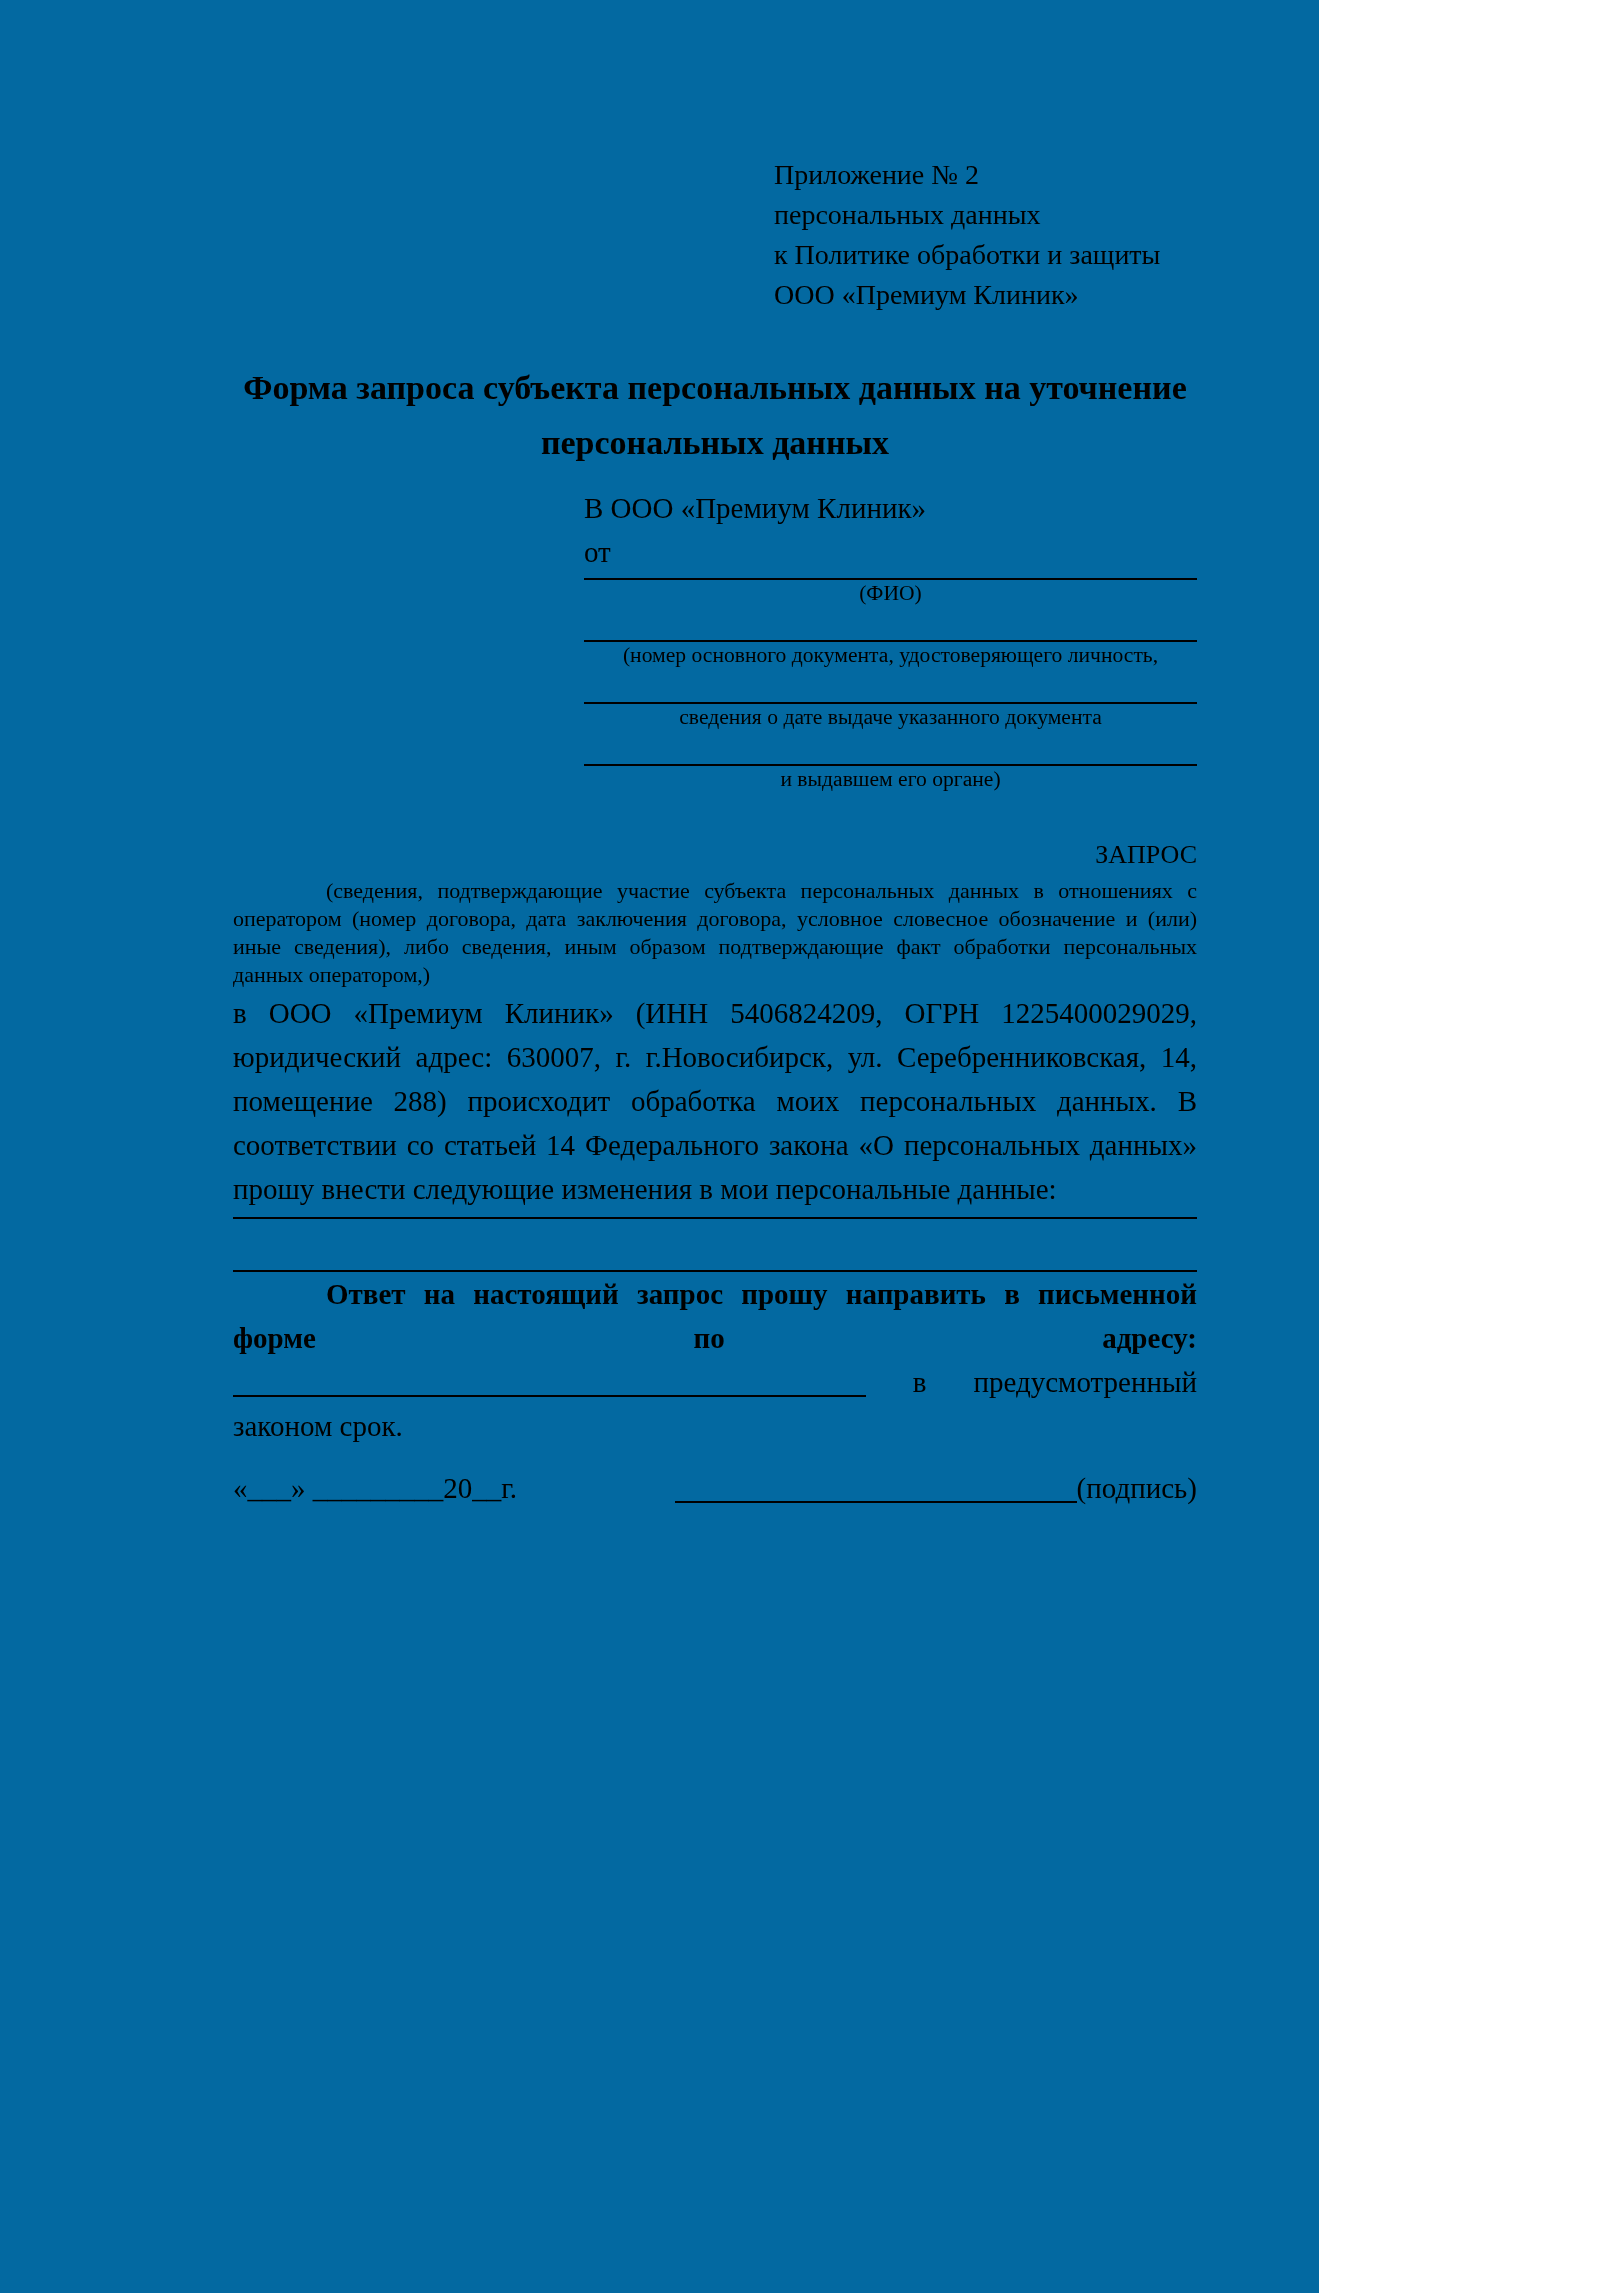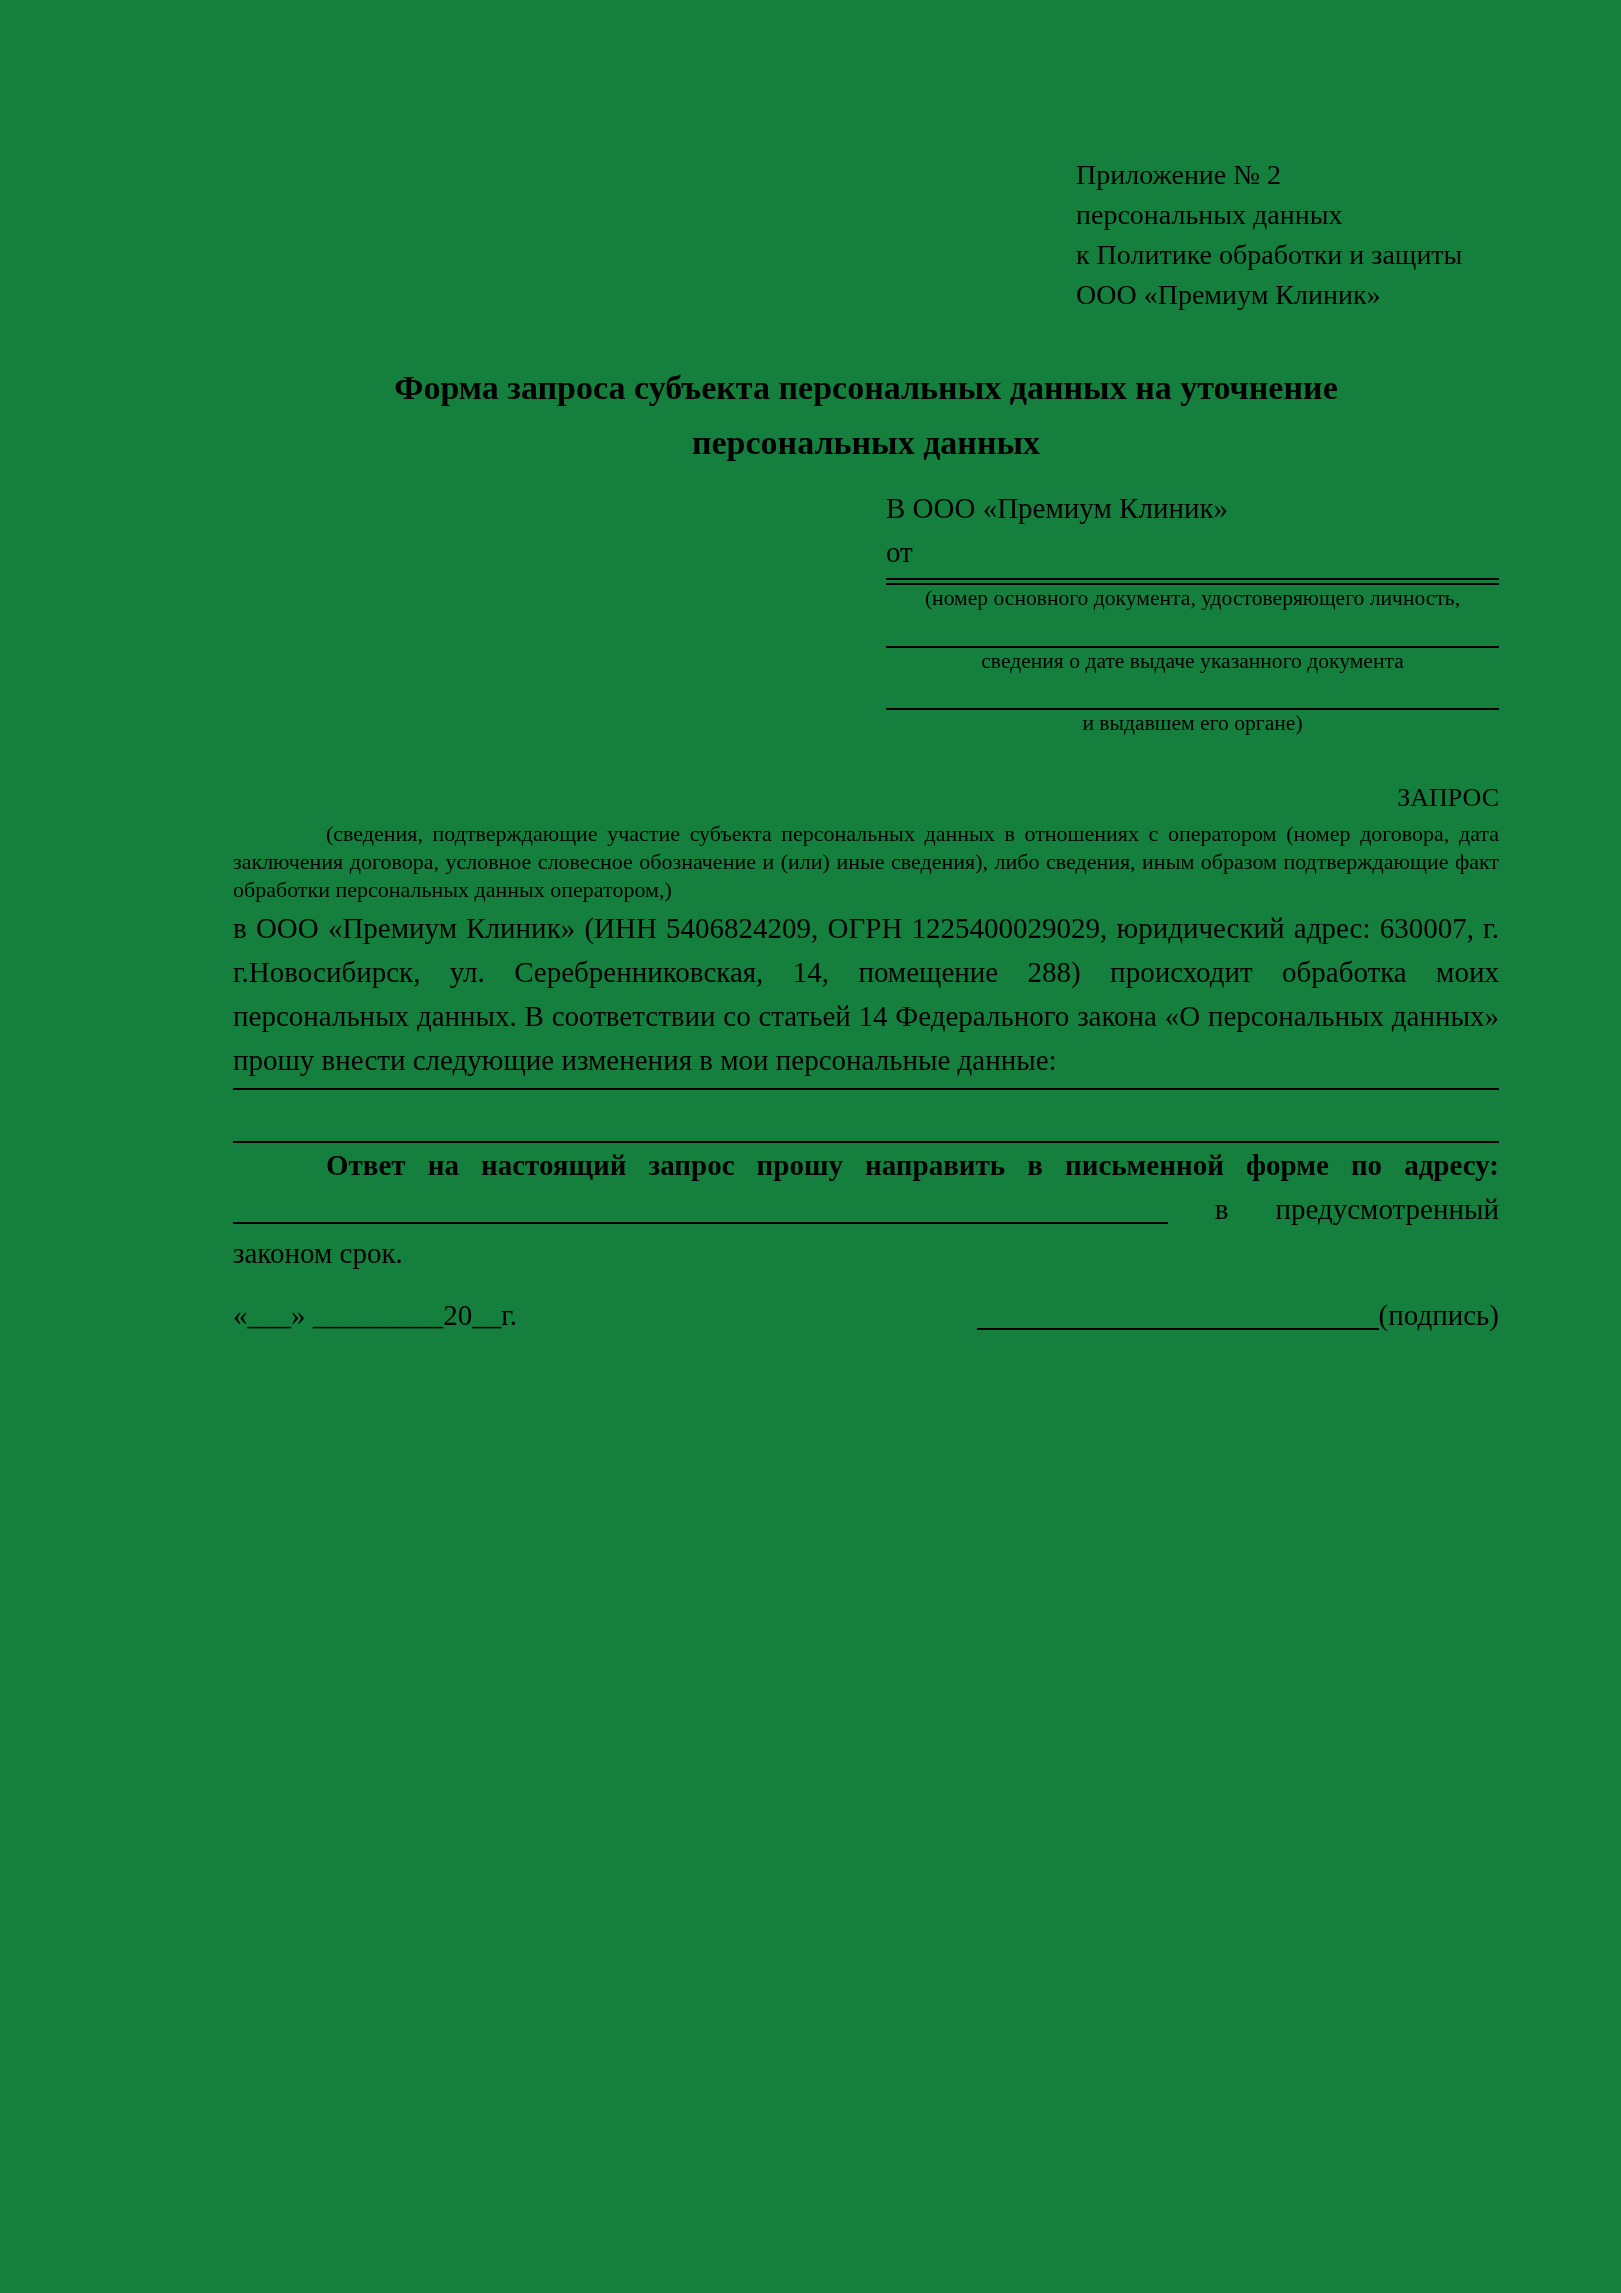--- a/index.html
+++ b/index.html
@@ -3,23 +3,23 @@
 <meta charset="utf-8">
 <style>
   * { margin: 0; padding: 0; box-sizing: border-box; }
   html, body { background: #ffffff; }
   body {
     font-family: "Liberation Serif", "DejavU Serif", serif;
     color: #000000;
   }
   .page {
     position: relative;
-    width: 1621px;
+    width: 1319px;
     height: 2294px;
-    background: #15803d;
+    background: #0369a1;
     padding: 155px 122px 0 233px;
     overflow: hidden;
     font-size: 29px;
     line-height: 44px;
   }
 
   
   .appendix {
     width: 423px;
     margin-left: auto;
@@ -158,20 +158,21 @@
     <div>ООО «Премиум Клиник»</div>
   </div>
 
   <div class="doc-title">Форма запроса субъекта персональных данных на уточнение персональных данных</div>
 
   <div class="addressee">
     <div class="addr-line">В ООО «Премиум Клиник»</div>
     <div class="addr-line">от</div>
 
     <div class="field-rule"></div>
+    <div class="field-caption">(ФИО)</div>
 
     <div class="field-rule"></div>
     <div class="field-caption">(номер основного документа, удостоверяющего личность,</div>
 
     <div class="field-rule"></div>
     <div class="field-caption">сведения о дате выдаче указанного документа</div>
 
     <div class="field-rule"></div>
     <div class="field-caption last">и выдавшем его органе)</div>
   </div>

